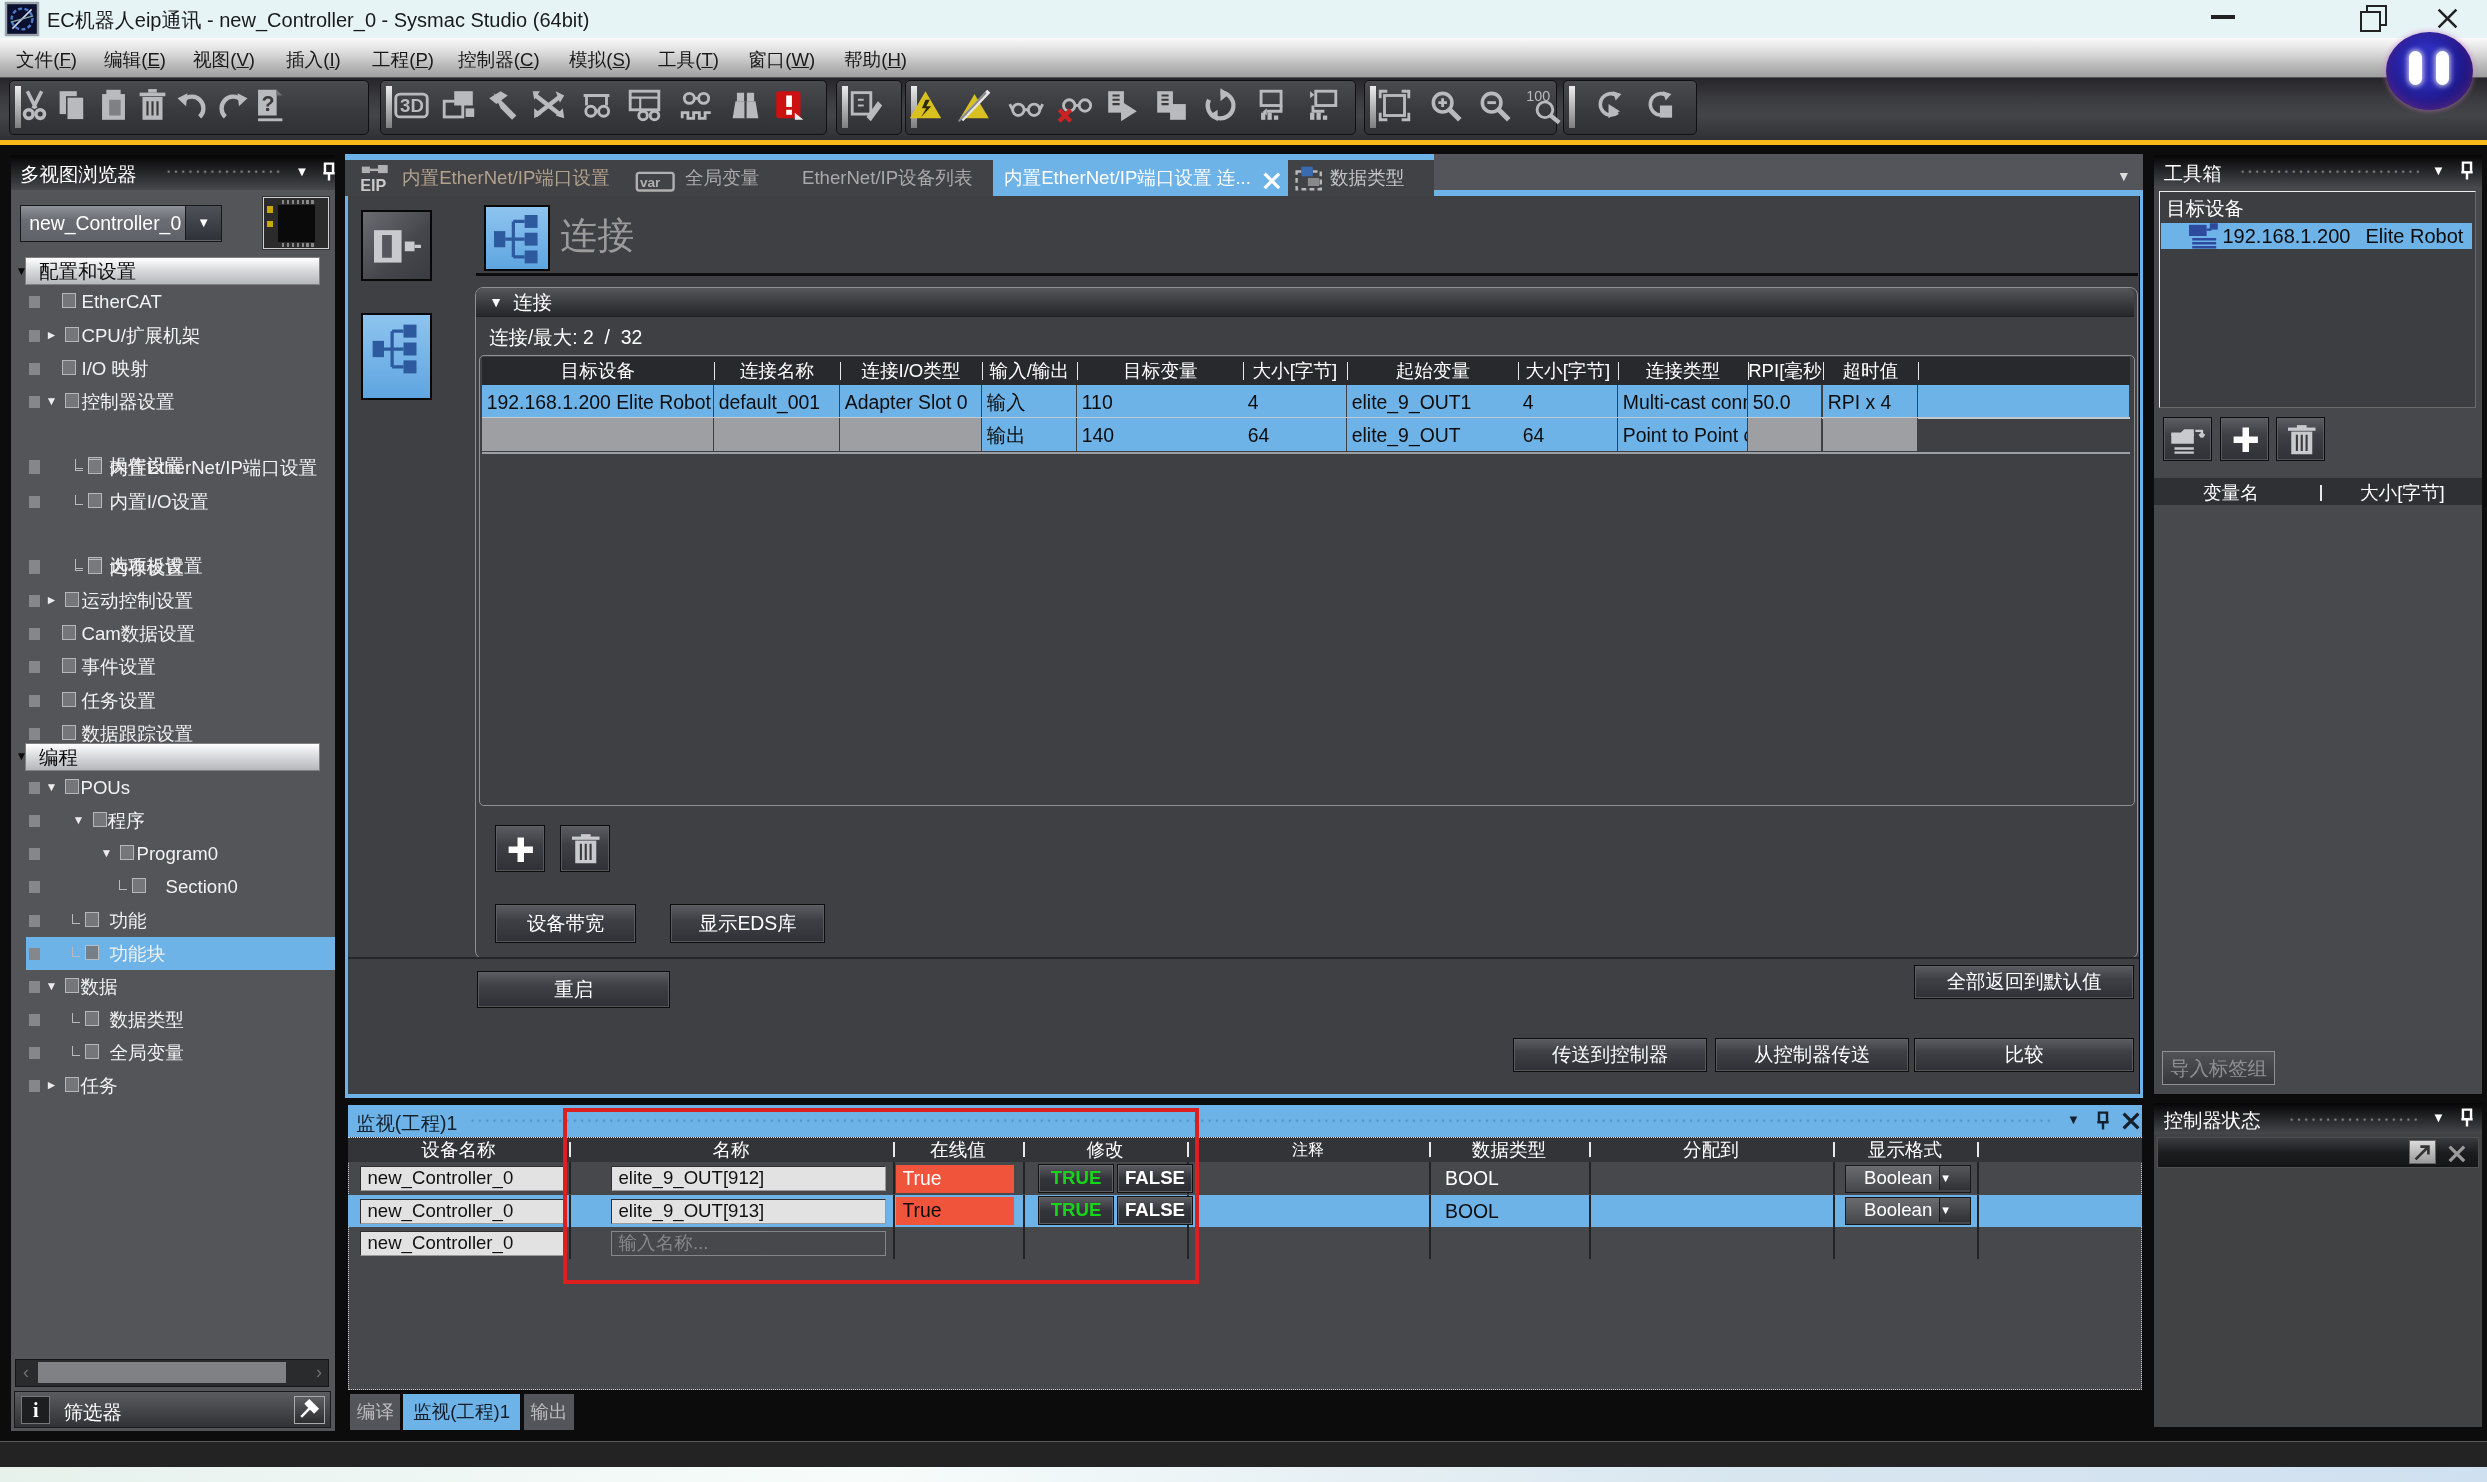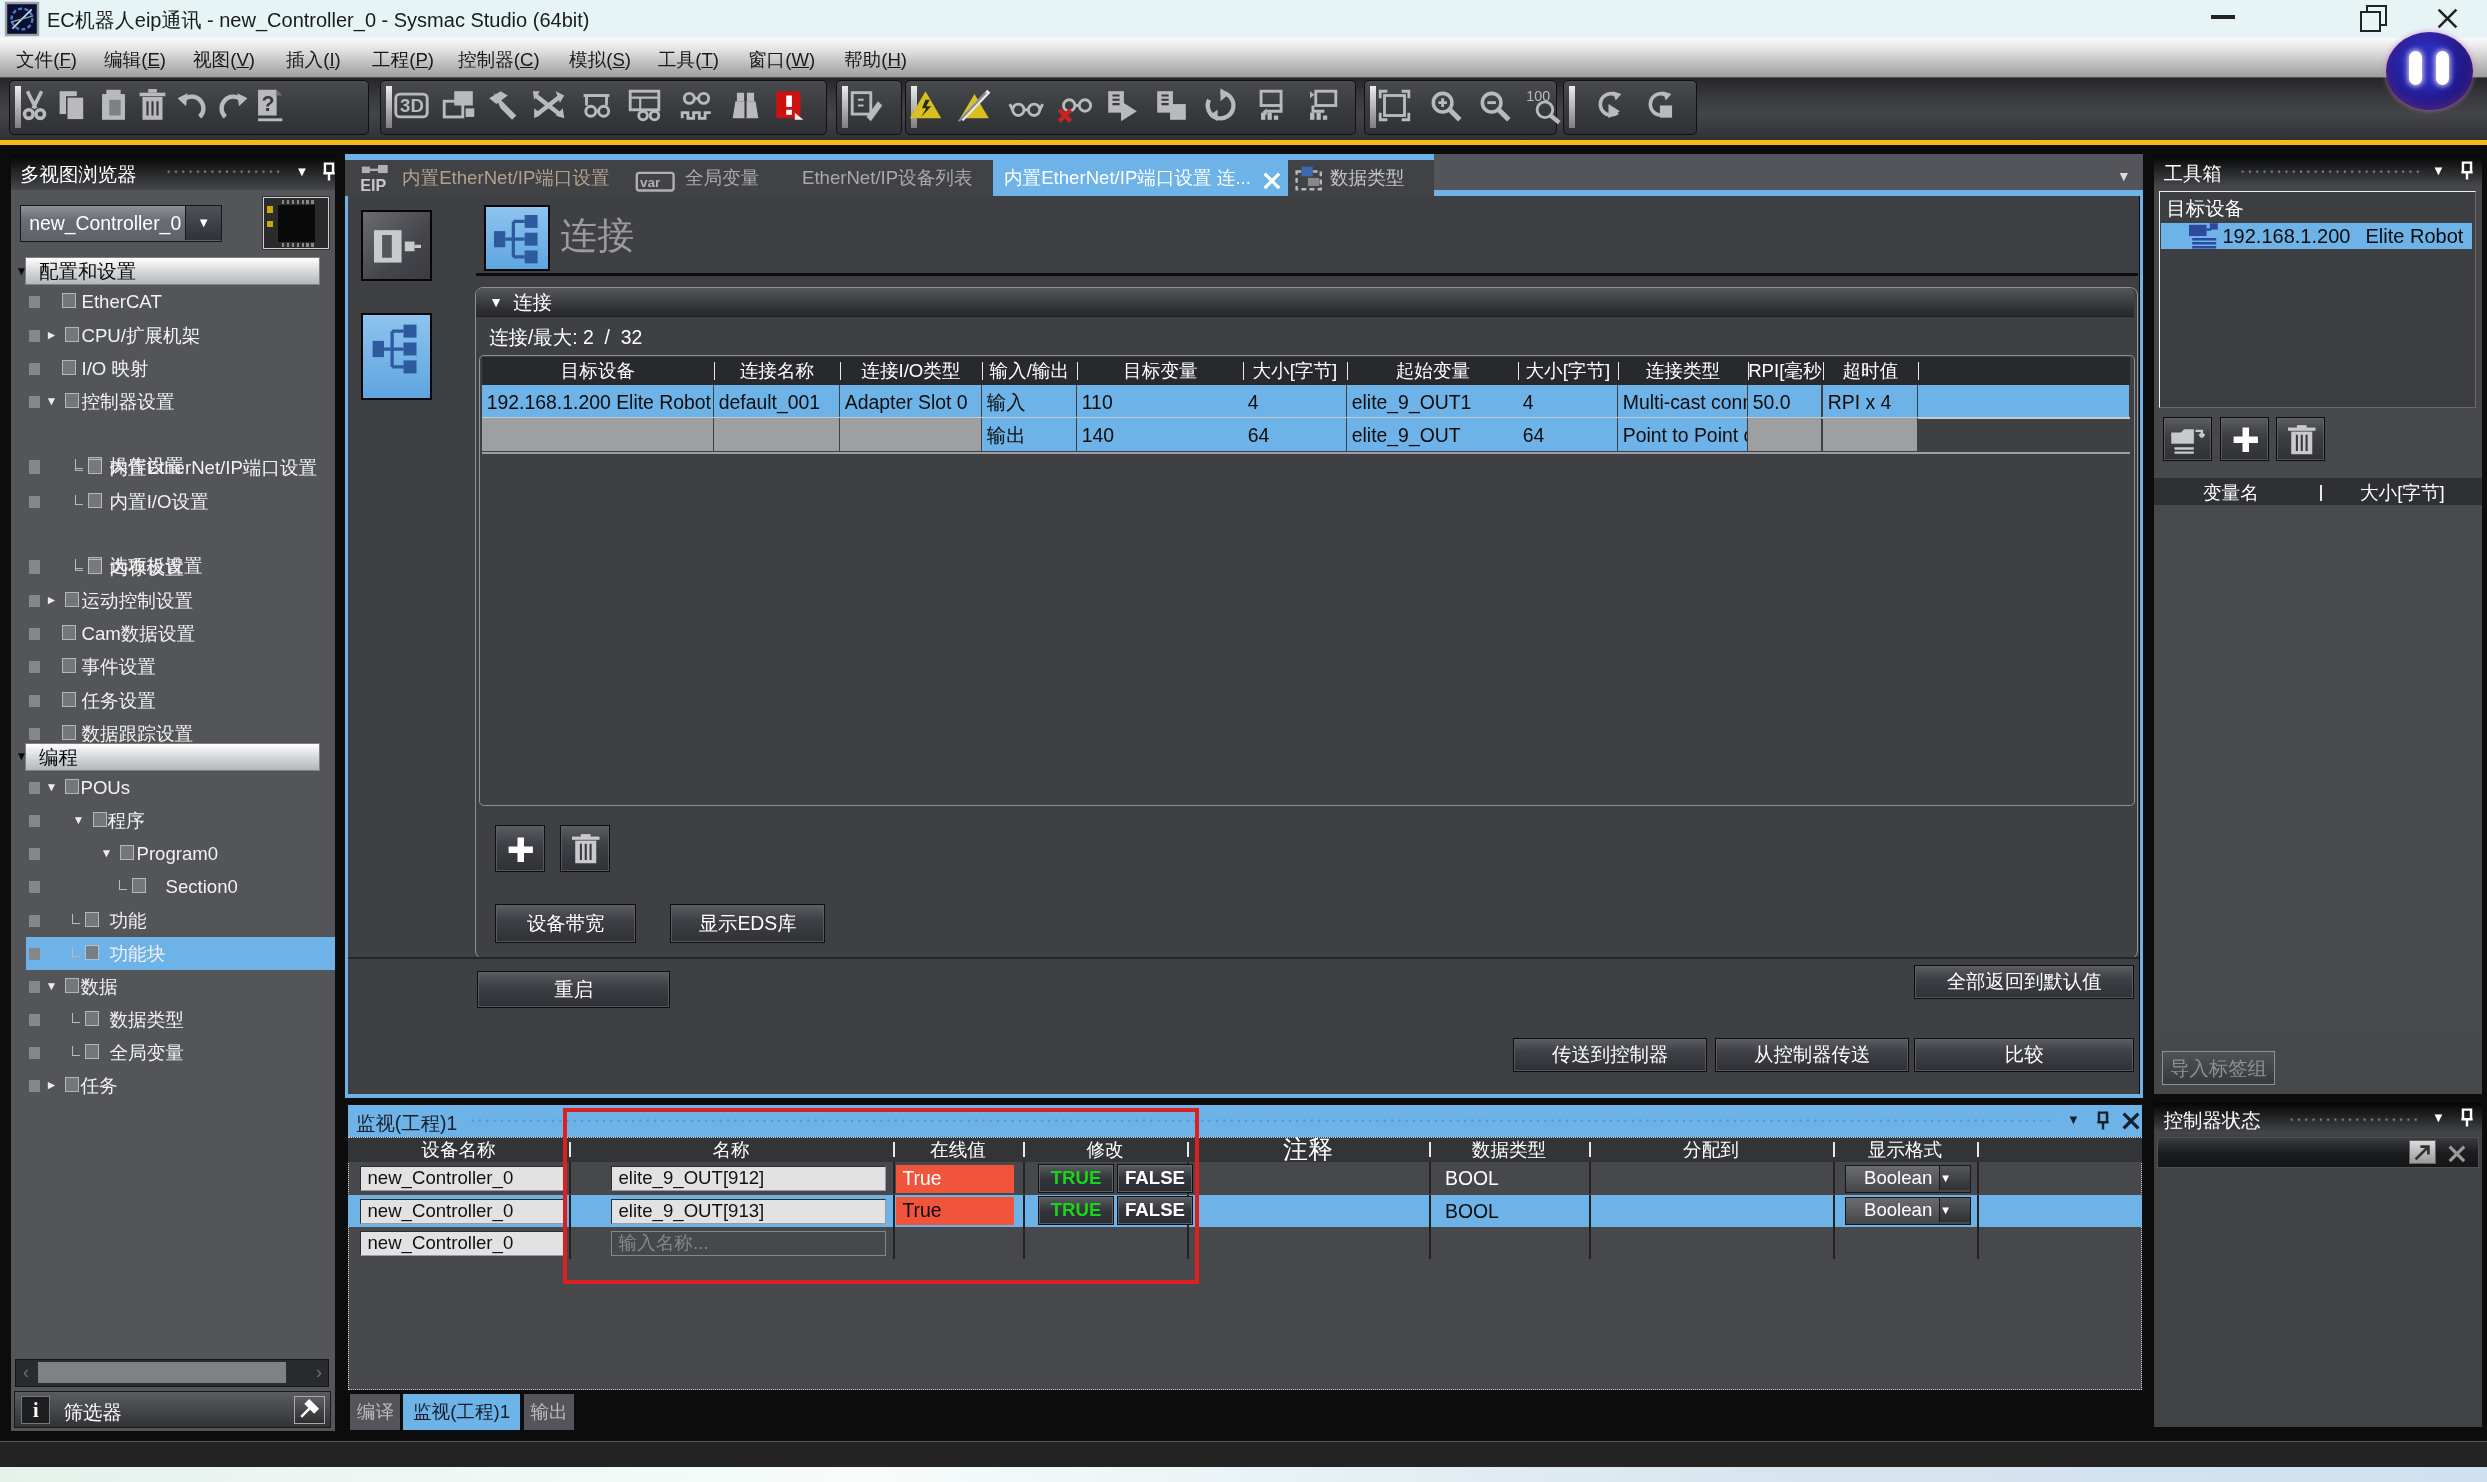--- a/index.html
+++ b/index.html
@@ -591,21 +591,21 @@
         <path d="M2 2 L20 20 M20 2 L2 20" stroke="#15202c" stroke-width="4"></path>
       </svg>
 </div>
 <div style="position:absolute;left:0;top:32px;width:1794px;height:253px;background:#46484b;border-bottom:1.6px dotted #ccc;border-left:1.6px dotted #ccc;border-right:1.6px dotted #ccc"></div>
 <div style="position:absolute;left:0;top:32px;width:1794px;height:25px;background:#323437"></div>
 <div style="position:absolute;left:0;top:32px;width:1794px;height:0;border-top:1.6px dotted #ddd"></div>
 <div style="position:absolute;left:0px;top:32px;width:221px;height:25px;color:#fff;font-size:18.6px;line-height:25px;text-align:center">设备名称</div>
 <div style="position:absolute;left:221px;top:32px;width:324px;height:25px;color:#fff;font-size:18.6px;line-height:25px;text-align:center">名称</div>
 <div style="position:absolute;left:545px;top:32px;width:130px;height:25px;color:#fff;font-size:18.6px;line-height:25px;text-align:center">在线值</div>
 <div style="position:absolute;left:675px;top:32px;width:164px;height:25px;color:#fff;font-size:18.6px;line-height:25px;text-align:center">修改</div>
-<div style="position:absolute;left:839px;top:32px;width:242px;height:25px;color:#fff;font-size:25px;line-height:25px;text-align:center">注释</div>
+<div style="position:absolute;left:839px;top:32px;width:242px;height:25px;color:#fff;font-size:16px;line-height:25px;text-align:center">注释</div>
 <div style="position:absolute;left:1081px;top:32px;width:160px;height:25px;color:#fff;font-size:18.6px;line-height:25px;text-align:center">数据类型</div>
 <div style="position:absolute;left:1241px;top:32px;width:244px;height:25px;color:#fff;font-size:18.6px;line-height:25px;text-align:center">分配到</div>
 <div style="position:absolute;left:1485px;top:32px;width:144px;height:25px;color:#fff;font-size:18.6px;line-height:25px;text-align:center">显示格式</div>
 <div style="position:absolute;left:221px;top:37px;width:1.6px;height:15.4px;background:#e8e8e8"></div>
 <div style="position:absolute;left:545px;top:37px;width:1.6px;height:15.4px;background:#e8e8e8"></div>
 <div style="position:absolute;left:675px;top:37px;width:1.6px;height:15.4px;background:#e8e8e8"></div>
 <div style="position:absolute;left:839px;top:37px;width:1.6px;height:15.4px;background:#e8e8e8"></div>
 <div style="position:absolute;left:1081px;top:37px;width:1.6px;height:15.4px;background:#e8e8e8"></div>
 <div style="position:absolute;left:1241px;top:37px;width:1.6px;height:15.4px;background:#e8e8e8"></div>
 <div style="position:absolute;left:1485px;top:37px;width:1.6px;height:15.4px;background:#e8e8e8"></div>

